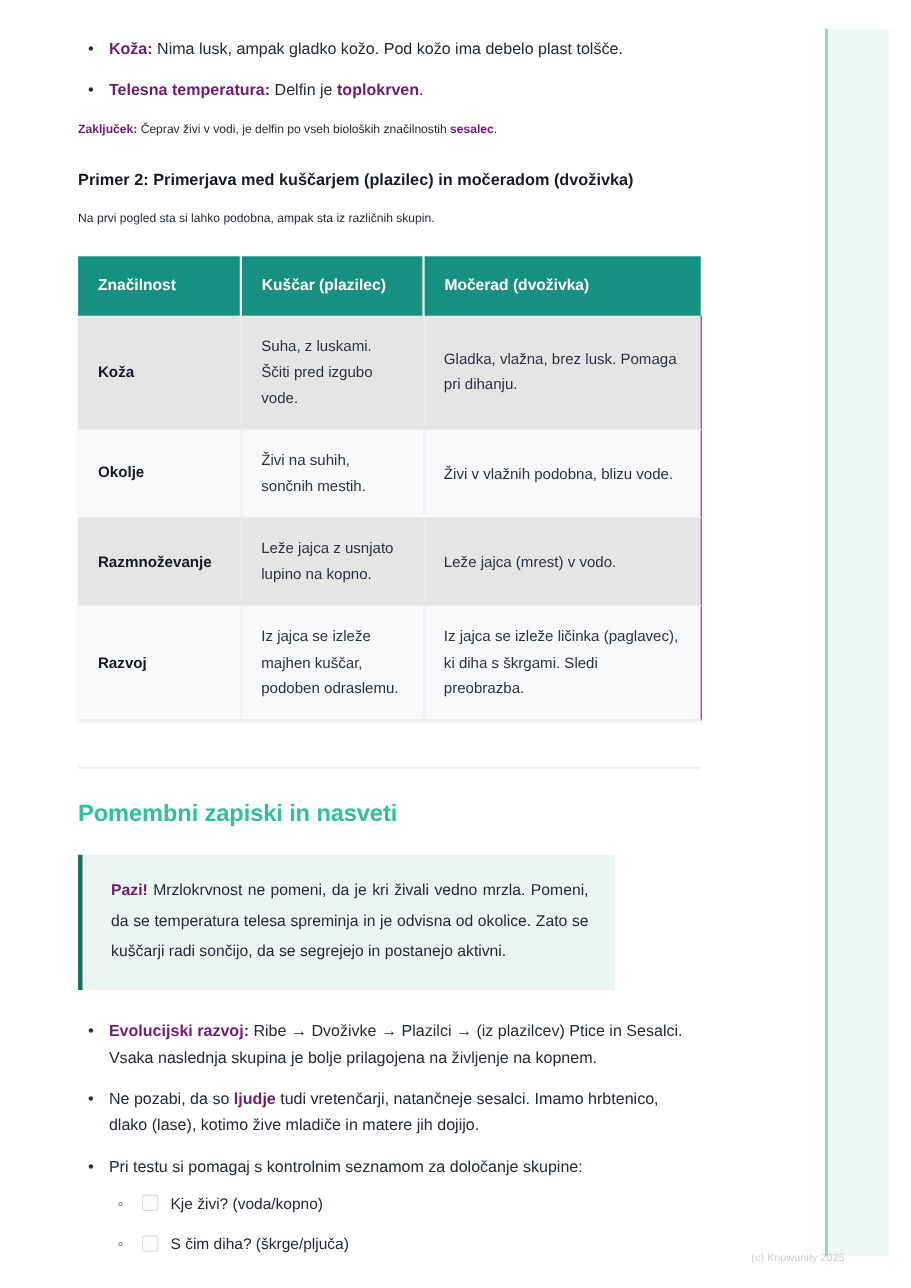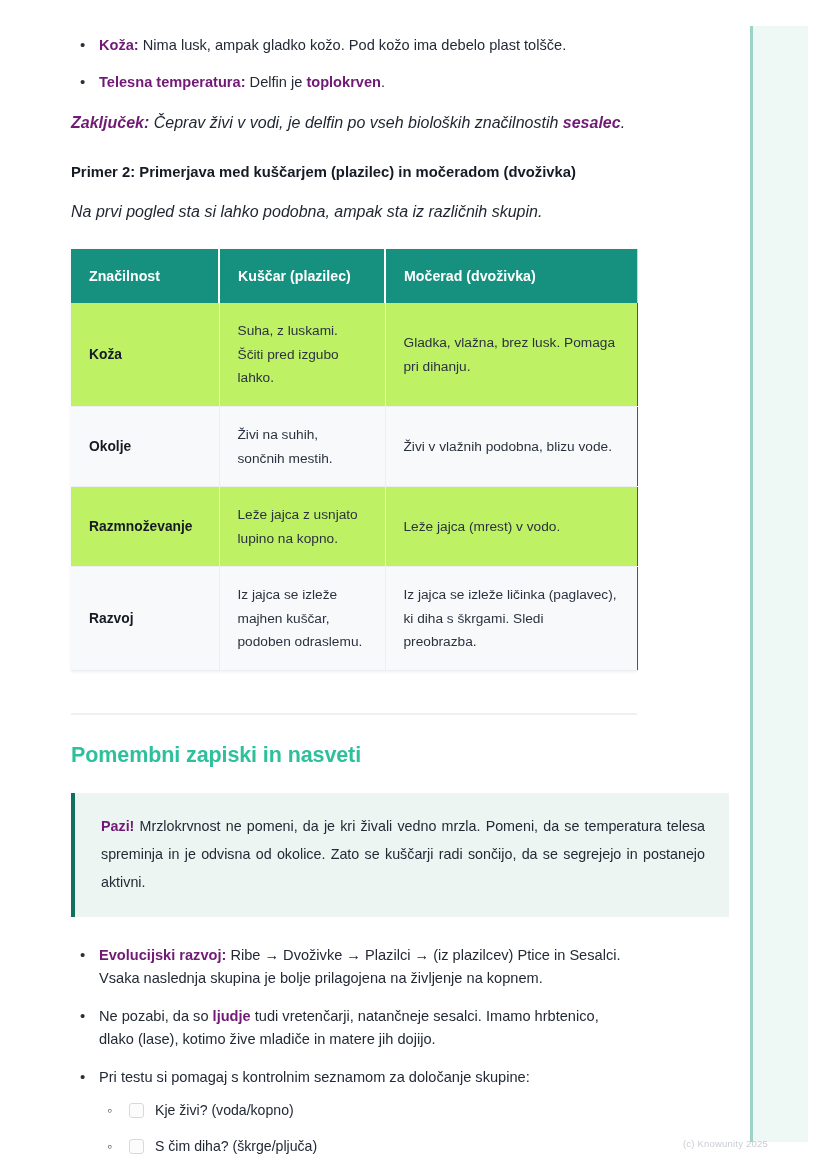--- a/index.html
+++ b/index.html
@@ -77,45 +77,44 @@
   ul.bullets > li::before {
     content: "\2022";
     position: absolute;
     left: 9px;
     top: -1px;
     font-size: 15px;
     color: #2a2f3a;
   }
 
   .block-para {
-    font-size: 16px;
+    font-size: 11px;
     line-height: 1.62;
     margin: 16px 0 0 0;
-    font-style: italic;
   }
 
   .heading-sub {
     font-size: 14.8px;
     font-weight: bold;
     color: #151a24;
     margin: 25px 0 0 0;
     line-height: 1.5;
   }
 
   
   .table-wrap {
     margin-top: 24px;
     width: 566px;
     box-shadow: 0 1px 3px rgba(20,30,50,.07);
   }
   table.cmp {
     border-collapse: collapse;
     width: 566px;
     table-layout: fixed;
-    background: #bef264;
+    background: #e5e5e5;
   }
   table.cmp th {
     background: #17917f;
     color: #ffffff;
     font-size: 14.2px;
     font-weight: bold;
     text-align: left;
     padding: 19px 18px;
     border-right: 2px solid #ffffff;
     vertical-align: middle;
@@ -156,21 +155,21 @@
     margin: 28px 0 0 0;
     font-size: 21.5px;
     font-weight: bold;
     color: #2ec09c;
     letter-spacing: -0.1px;
   }
 
   
   .callout {
     margin-top: 25px;
-    width: 658px;
+    width: 488px;
     box-sizing: border-box;
     background: #edf5f2;
     border-left: 4px solid #13705f;
     padding: 20px 24px 20px 26px;
   }
   .callout p {
     margin: 0;
     font-size: 14.3px;
     line-height: 1.95;
     color: #232a36;
@@ -284,21 +283,21 @@
         <thead>
           <tr>
             <th>Značilnost</th>
             <th>Kuščar (plazilec)</th>
             <th>Močerad (dvoživka)</th>
           </tr>
         </thead>
         <tbody>
           <tr>
             <td class="rowhead">Koža</td>
-            <td>Suha, z luskami. Ščiti pred izgubo lahko.</td>
+            <td>Suha, z luskami. Ščiti pred izgubo vode.</td>
             <td>Gladka, vlažna, brez lusk. Pomaga pri dihanju.</td>
           </tr>
           <tr class="alt">
             <td class="rowhead">Okolje</td>
             <td>Živi na suhih, sončnih mestih.</td>
             <td>Živi v vlažnih podobna, blizu vode.</td>
           </tr>
           <tr>
             <td class="rowhead">Razmnoževanje</td>
             <td>Leže jajca z usnjato lupino na kopno.</td>

